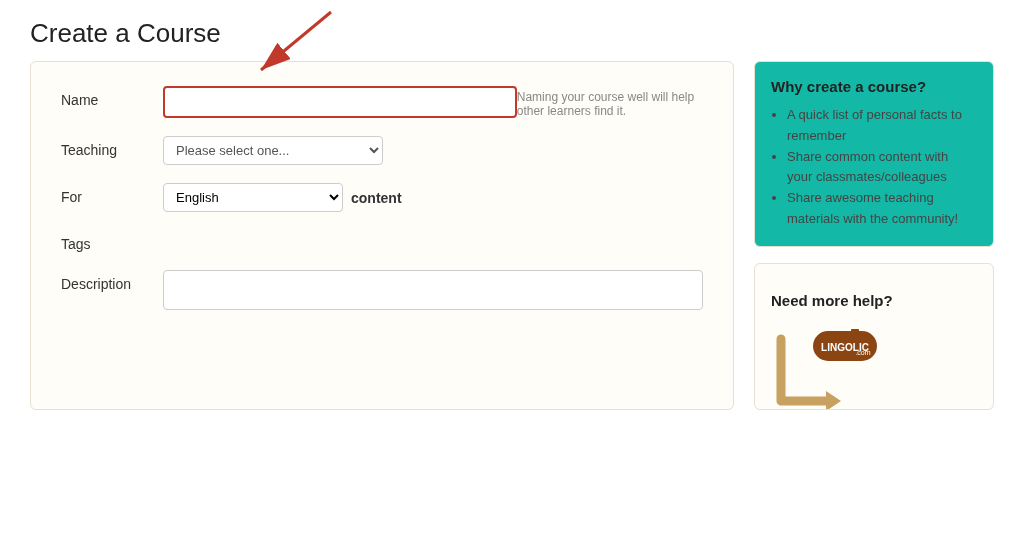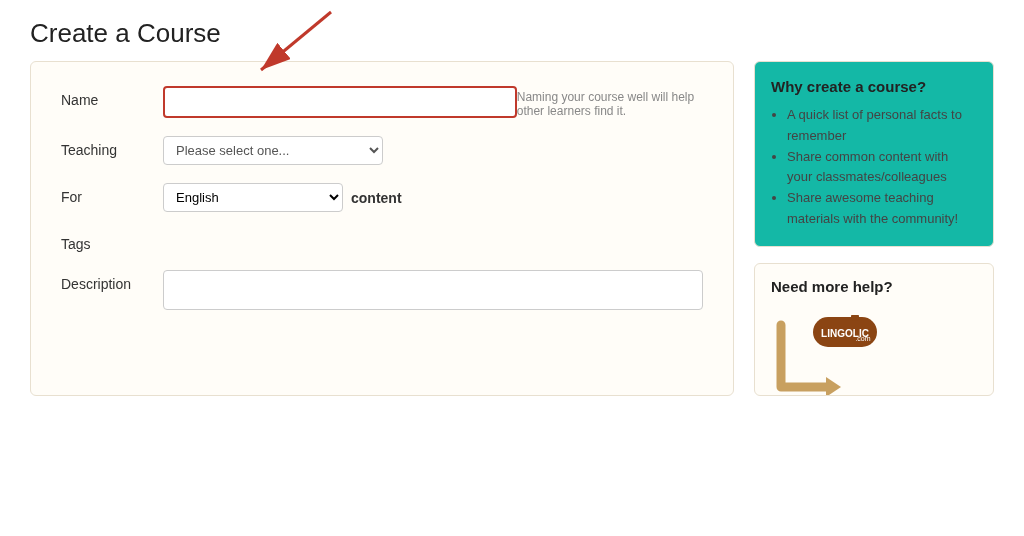--- a/index.html
+++ b/index.html
@@ -140,21 +140,21 @@
       list-style: disc;
       padding-left: 16px;
       color: #444;
       font-size: 13px;
       line-height: 1.6;
     }
     .need-help-section {
       background: #fffdf8;
       border: 1px solid #e8e0d0;
       border-radius: 6px;
-      padding: 14px 16px 0 16px;
+      padding: 28px 16px 0 16px;
       overflow: hidden;
     }
     .need-help-title {
       font-size: 15px;
       font-weight: bold;
       color: #222;
       margin-bottom: 10px;
     }
     .logo-container {
       display: flex;

